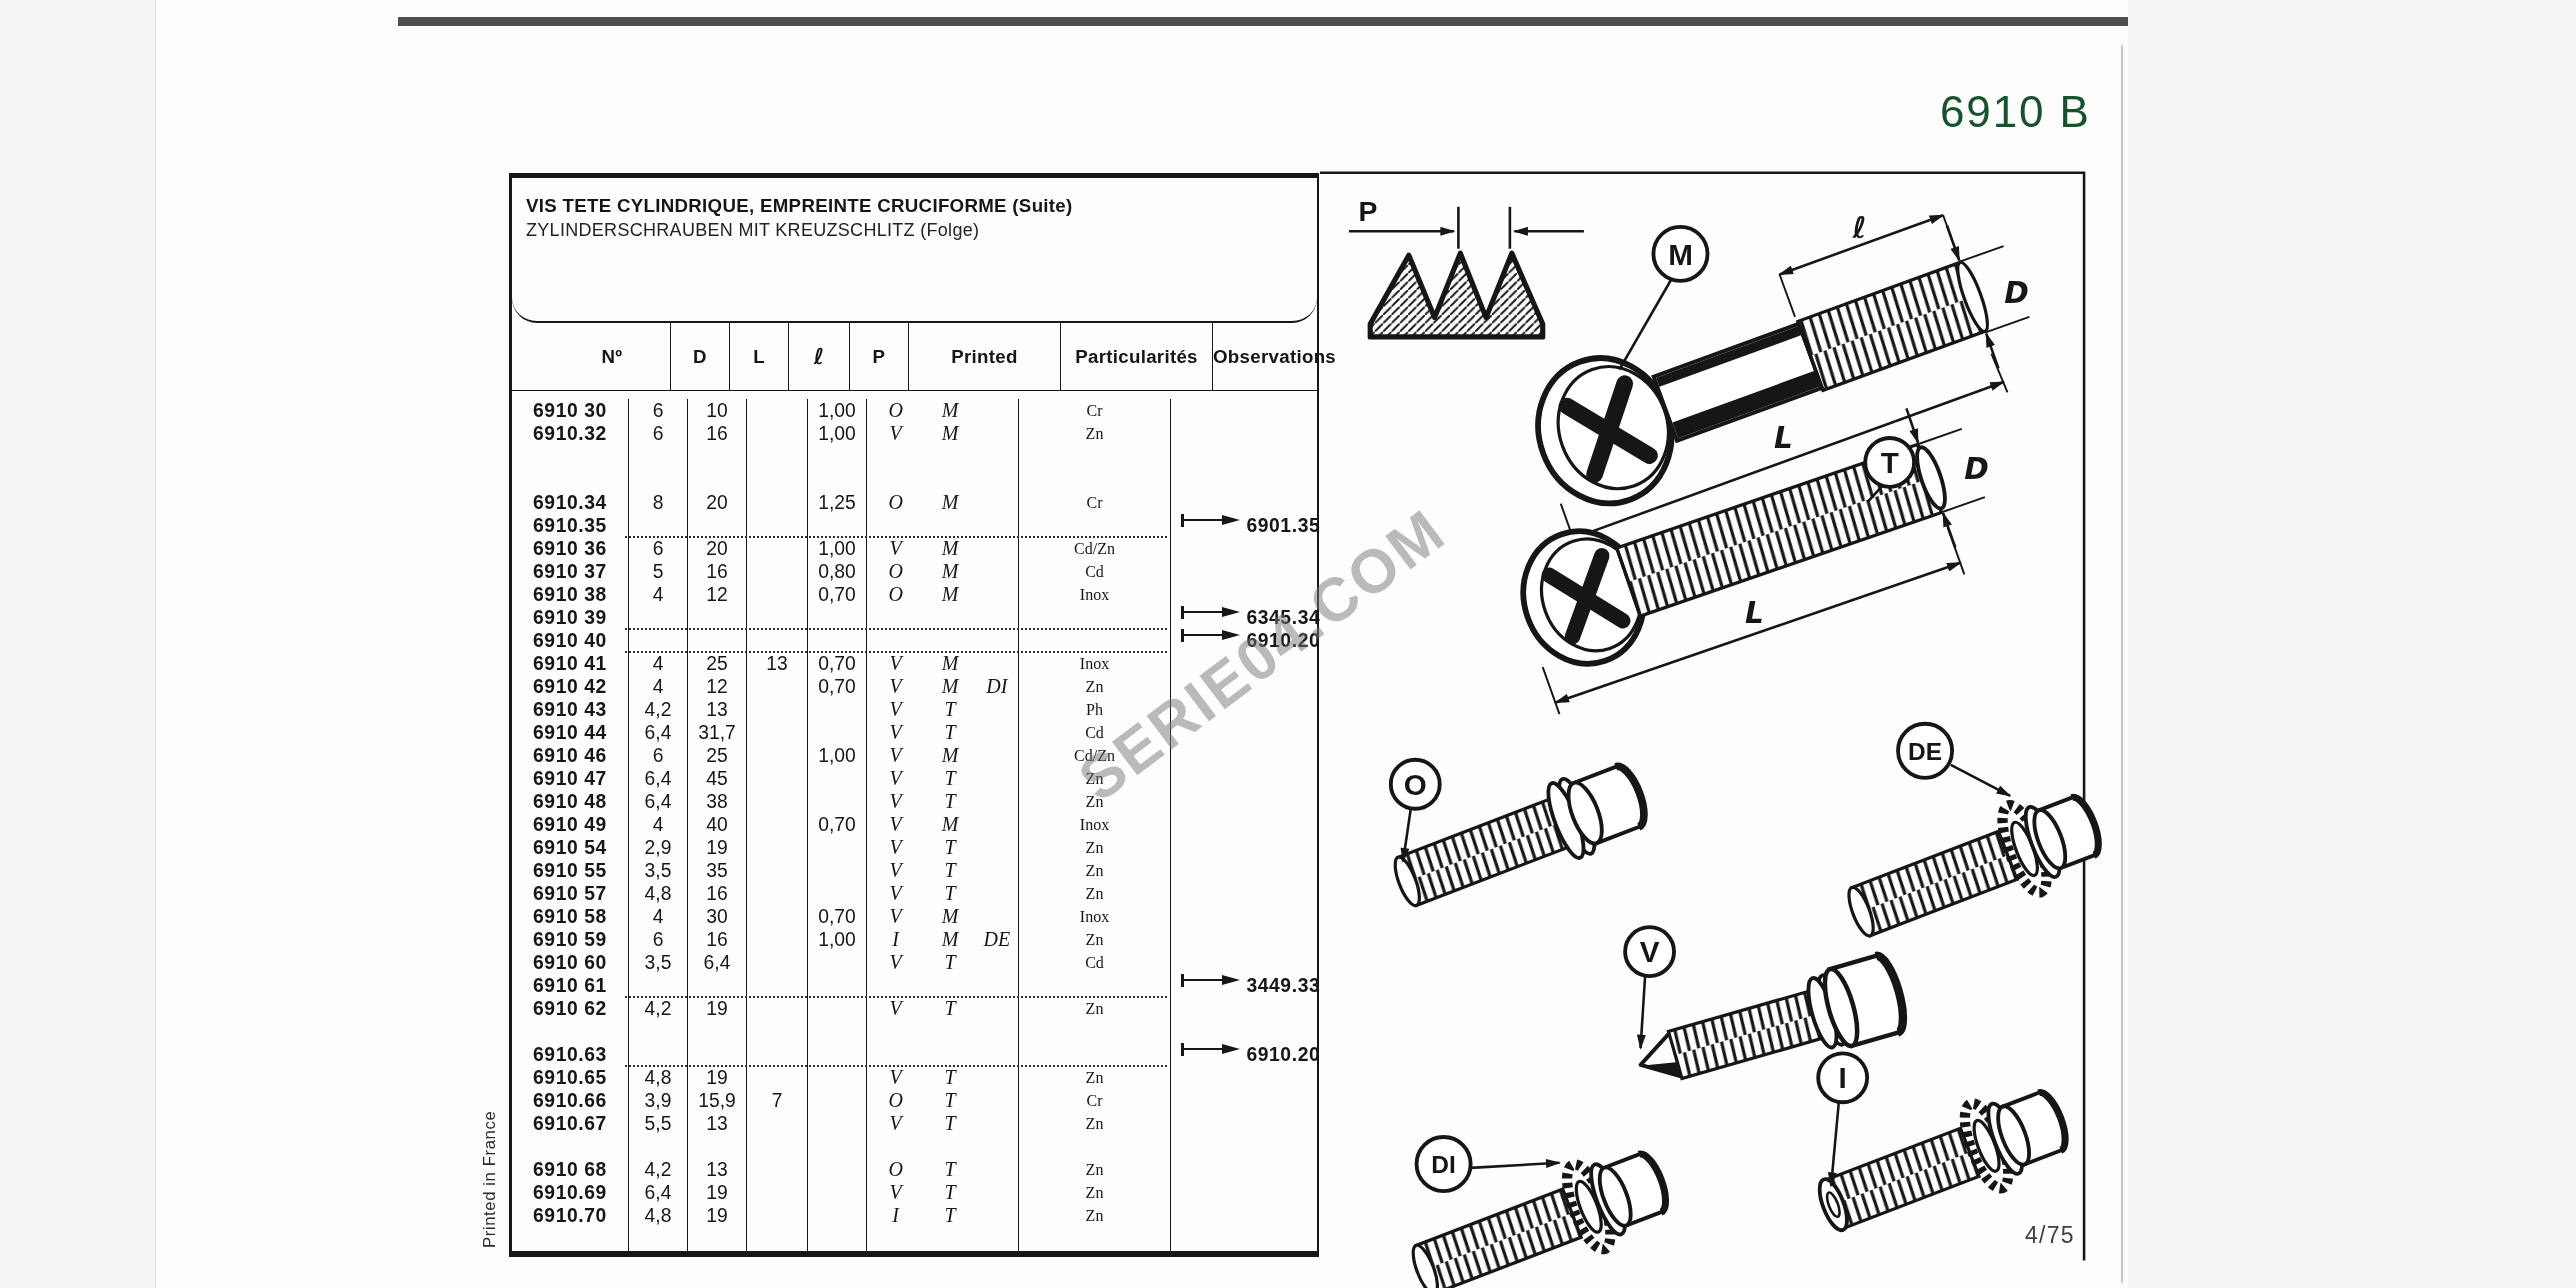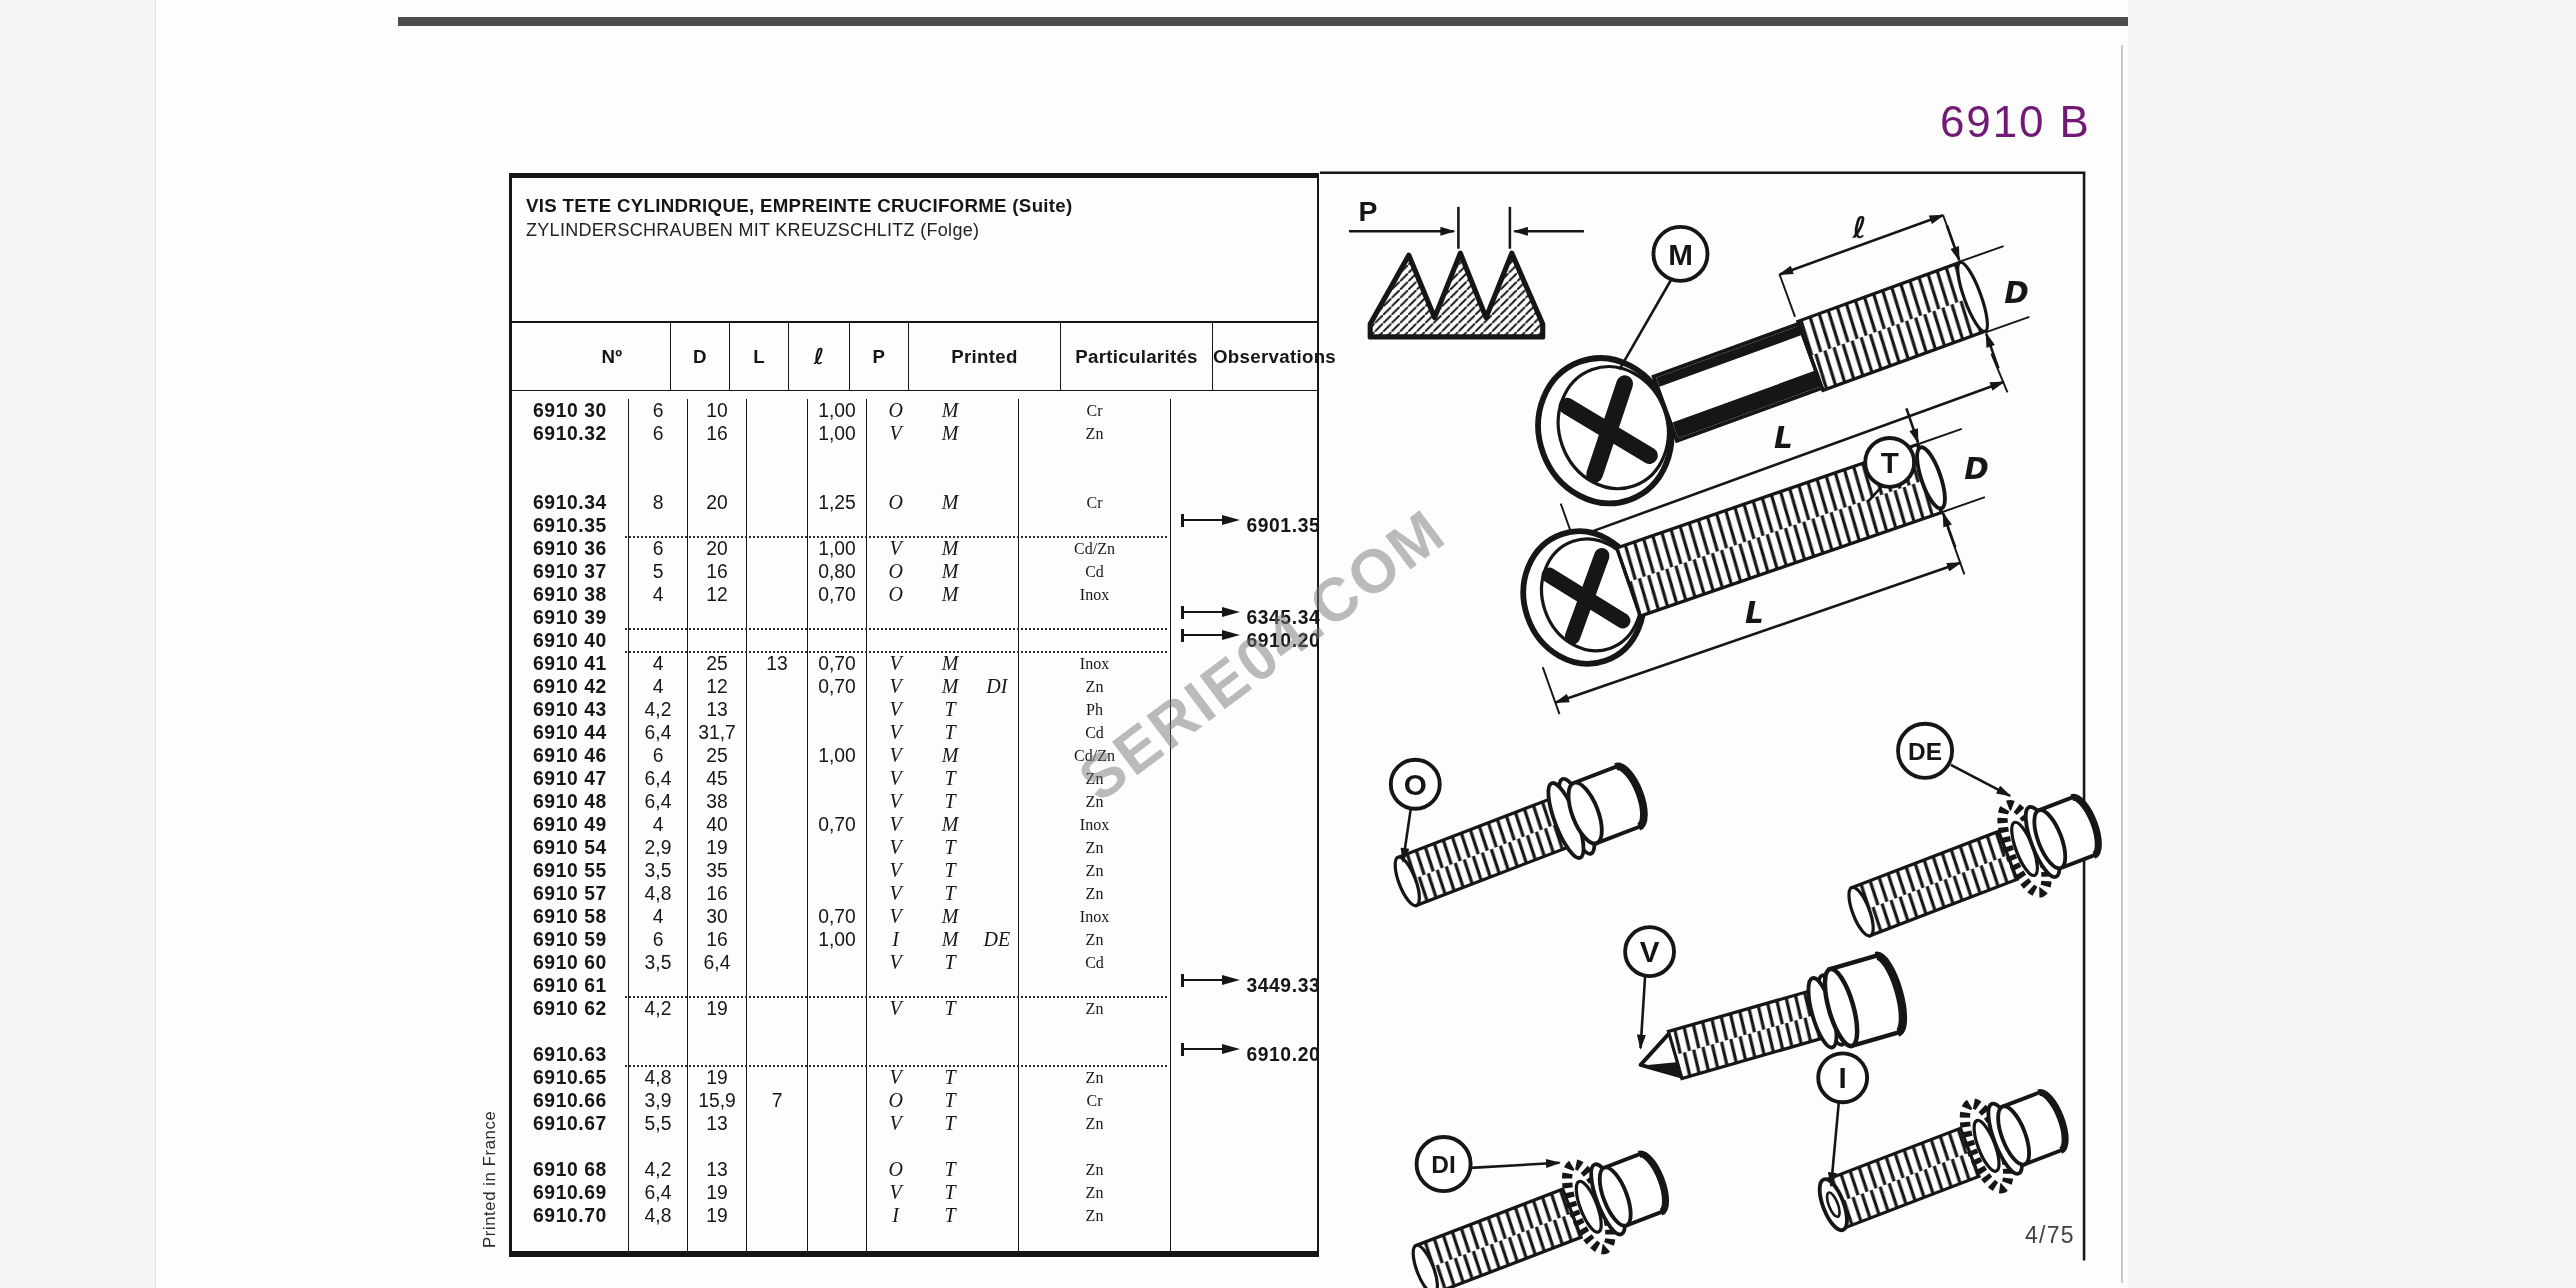--- a/index.html
+++ b/index.html
@@ -3,26 +3,26 @@
 <meta charset="utf-8">
 <style>
   html,body{margin:0;padding:0;background:#f4f4f2;}
   #stage{position:relative;width:2576px;height:1288px;background:#f4f4f2;overflow:hidden;
          font-family:"Liberation Sans",sans-serif;color:#161616;}
   .paper{position:absolute;left:155px;top:0;width:1972px;height:1288px;background:#fdfdfb;
          border-left:1.3px solid #e3e3e0;}
   .pageedge{position:absolute;left:2121px;top:45px;width:1.9px;height:1238px;background:#9a9a96;opacity:.55;}
   .topbar{position:absolute;left:398px;top:17.4px;width:1730px;height:8.4px;background:#222;opacity:.8;}
 
-  .code{position:absolute;left:1940px;top:97px;font-size:44px;letter-spacing:1.9px;color:#701a75;}
+  .code{position:absolute;left:1940px;top:87px;font-size:44px;letter-spacing:1.9px;color:#14532d;}
 
   
   .tableBox{position:absolute;left:509px;top:173px;width:810px;height:1084px;box-sizing:border-box;
             border:solid #161616;border-width:5.2px 2.6px 6.4px 3.2px;background:transparent;}
-  .titleblock{height:145px;border-bottom:2.6px solid #161616;box-sizing:border-box;padding:15.5px 0 0 14px;}
+  .titleblock{height:145px;border-bottom:2.6px solid #161616;box-sizing:border-box;padding:15.5px 0 0 14px;border-radius:25px;}
   .titleblock .t1{font-weight:bold;font-size:18.7px;letter-spacing:0.3px;line-height:24.5px;}
   .titleblock .t2,.titleblock .t3,.titleblock .t4{font-size:18px;letter-spacing:0.3px;line-height:25px;color:#222;}
   .headrow{display:grid;grid-template-columns:117px 59px 59px 61px 59px 152px 152px auto;
            height:68px;box-sizing:border-box;border-bottom:1.9px solid #161616;padding-left:42px;}
   .headrow .hc{display:flex;align-items:center;justify-content:center;border-right:1.3px solid #161616;
                font-size:18.7px;font-weight:600;letter-spacing:0.3px;}
   .headrow .hc:last-child{border-right:none;}
   .hc .scriptl{font-family:"DejaVu Sans",sans-serif;font-style:italic;font-size:22px;font-weight:600;}
 
   .rows{display:flex;flex-direction:column;height:865px;box-sizing:border-box;padding-top:7.7px;}

